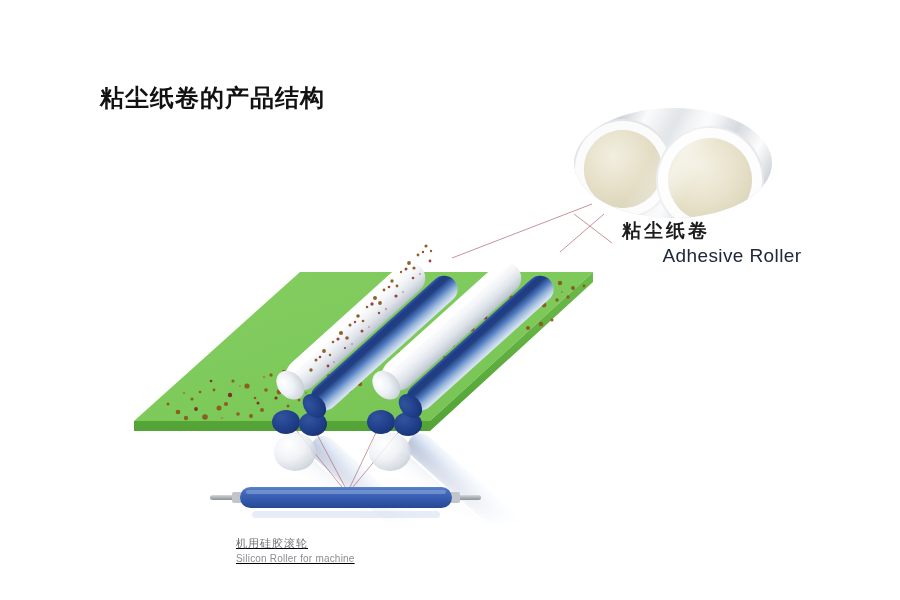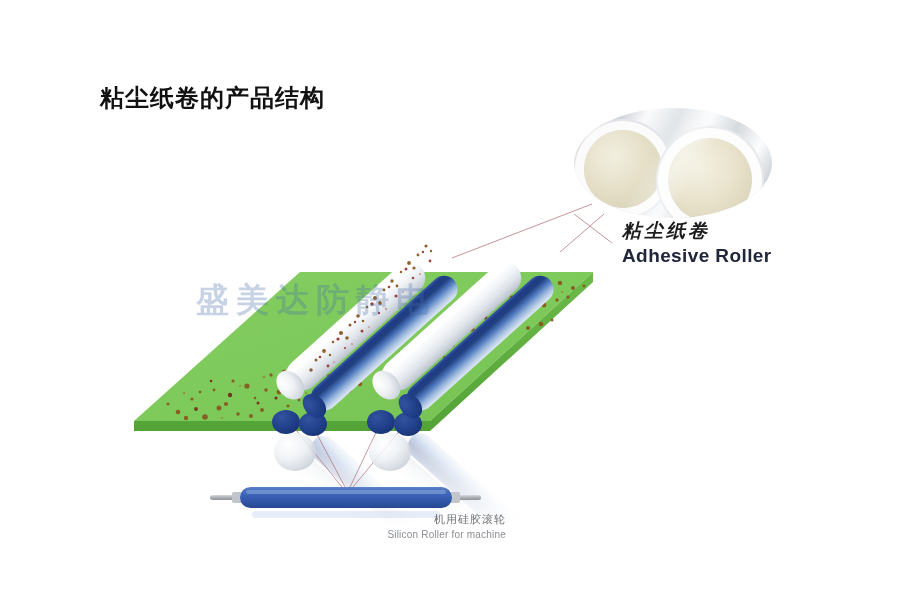--- a/index.html
+++ b/index.html
@@ -44,30 +44,31 @@
   }
   .photo-gloss{
     position:absolute;inset:0;border-radius:50%;pointer-events:none;
     background:linear-gradient(120deg,rgba(255,255,255,0) 40%,rgba(255,255,255,.45) 52%,rgba(255,255,255,0) 62%);
   }
 
   
   .label-adhesive{position:absolute;left:622px;top:218px;width:220px;text-align:left;}
   .label-adhesive .cn{
     font-size:19px;font-weight:700;color:#1d1d1d;letter-spacing:3px;
-    font-family:"DejaVu Sans","Liberation Sans",sans-serif;line-height:24px;font-style:italic;
+    font-family:"DejaVu Sans","Liberation Sans",sans-serif;line-height:24px;
   }
   .label-adhesive .en{
-    font-size:19px;font-weight:700;color:#20263c;letter-spacing:.4px;line-height:24px;
+    font-size:19px;font-weight:400;color:#20263c;letter-spacing:.4px;line-height:24px;
     margin-top:2px;
     text-shadow:1px 1px 0 rgba(255,255,255,.85);
+    text-align:center;
   }
 
   
-  .label-silicon{position:absolute;left:236px;top:512px;width:270px;text-align:right;}
+  .label-silicon{position:absolute;left:236px;top:536px;width:270px;text-align:left;text-decoration:underline;}
   .label-silicon .cn{
     font-size:11px;color:#6d6f73;letter-spacing:1px;line-height:15px;
     font-family:"DejaVu Sans","Liberation Sans",sans-serif;
   }
   .label-silicon .en{
     font-size:10px;color:#8a8d92;letter-spacing:.2px;line-height:15px;
   }
 
   
   .watermark{
@@ -408,21 +409,20 @@
       <rect x="240" y="487" width="212" height="21" rx="10.5" fill="url(#gBarBlue)"></rect>
       <rect x="246" y="490" width="200" height="4" rx="2" fill="#8fabdb" opacity=".55"></rect>
 
       <rect x="252" y="511" width="188" height="7" rx="3.5" fill="#c9d6ec" opacity=".45"></rect>
     </g>
 
   </svg>
 
   <div class="title">粘尘纸卷的产品结构</div>
 
-  <div class="watermark">盛美达防静电</div>
 
   <div class="photo-callout">
     <div class="photo-ellipse">
       <div class="tube tube-a"></div>
       <div class="tube tube-b"></div>
       <div class="photo-gloss"></div>
     </div>
   </div>
 
   <div class="label-adhesive">

